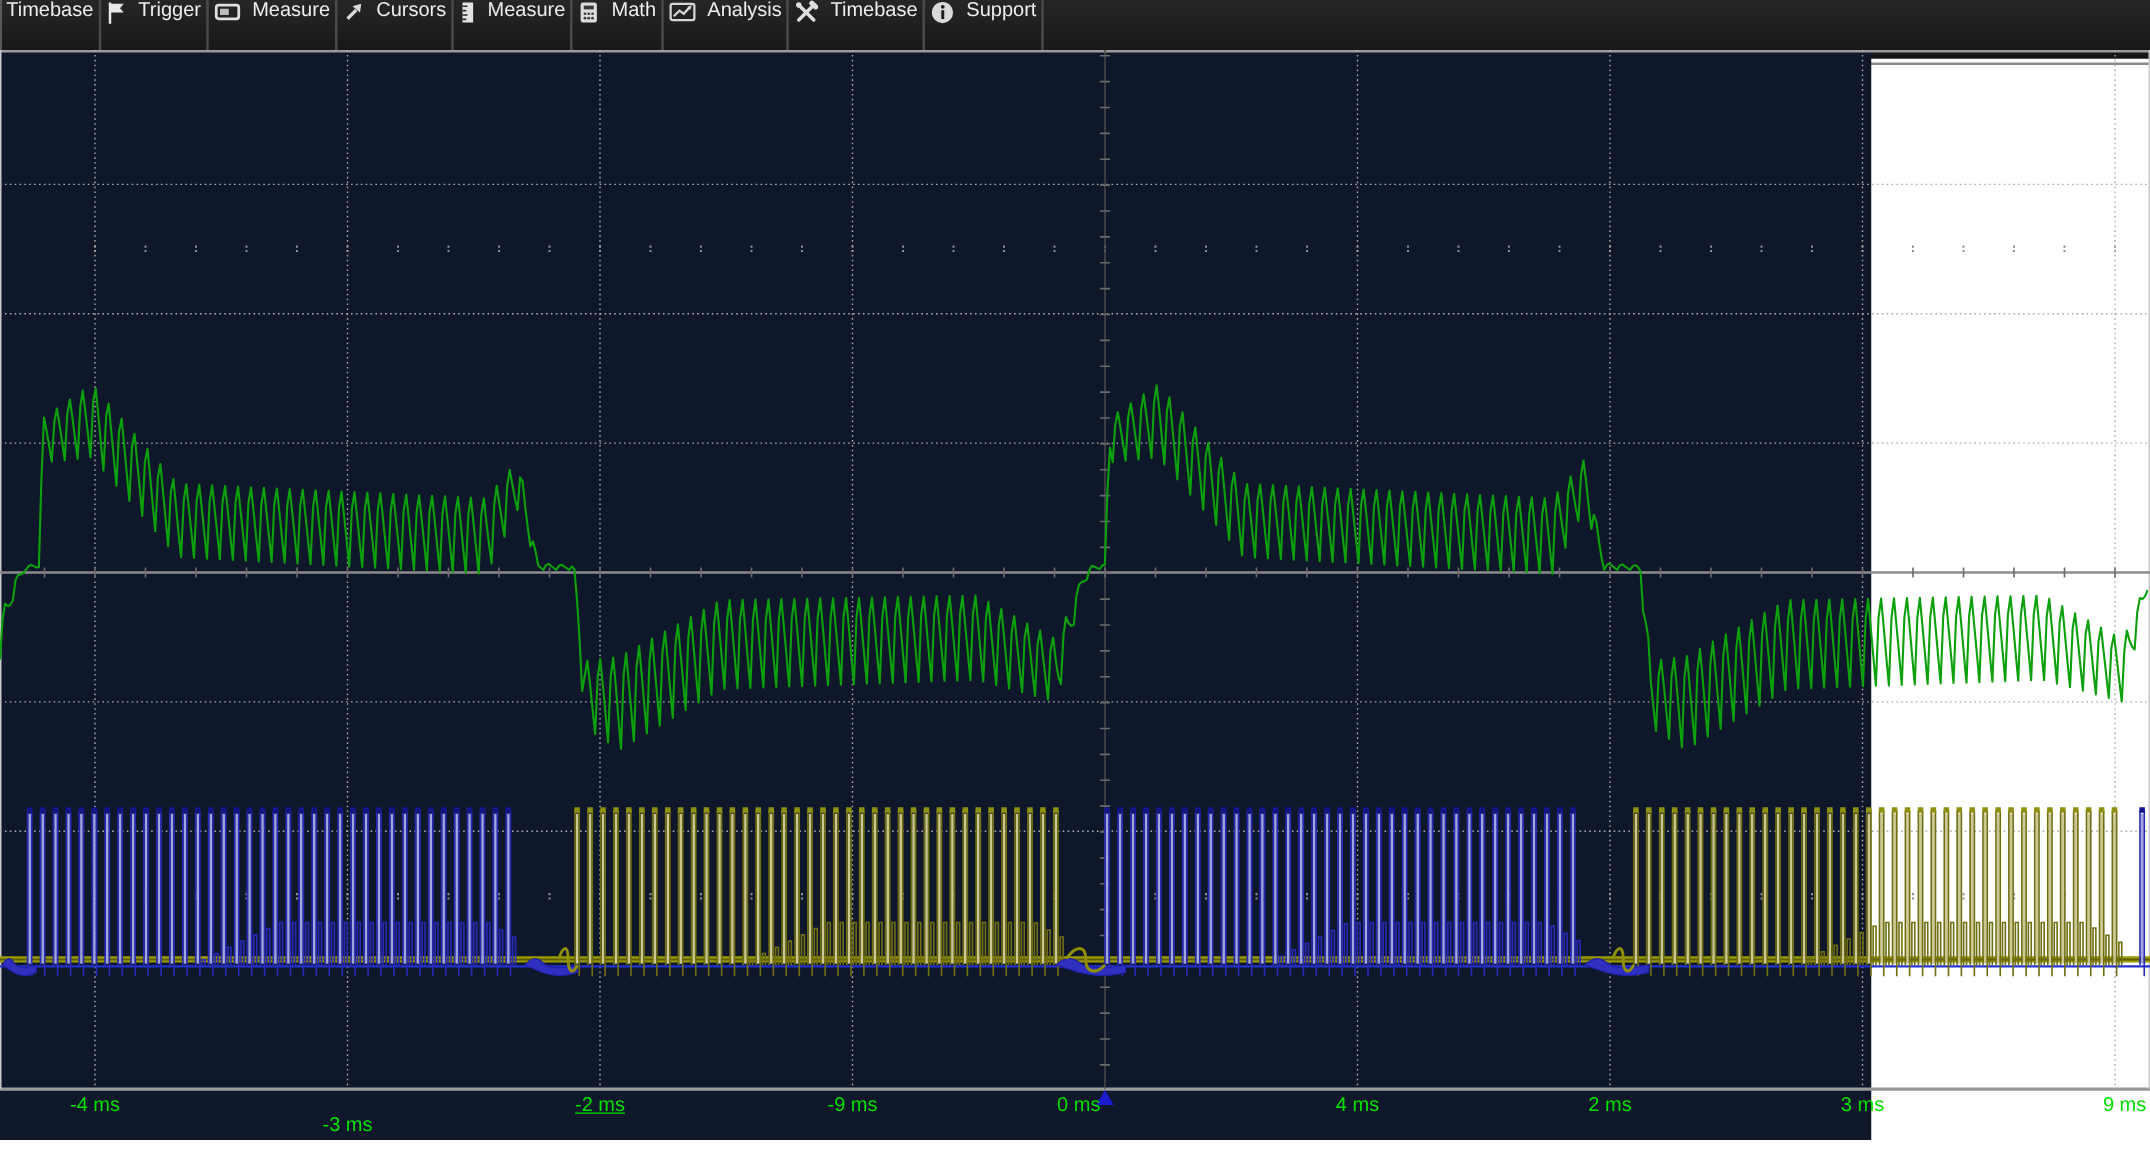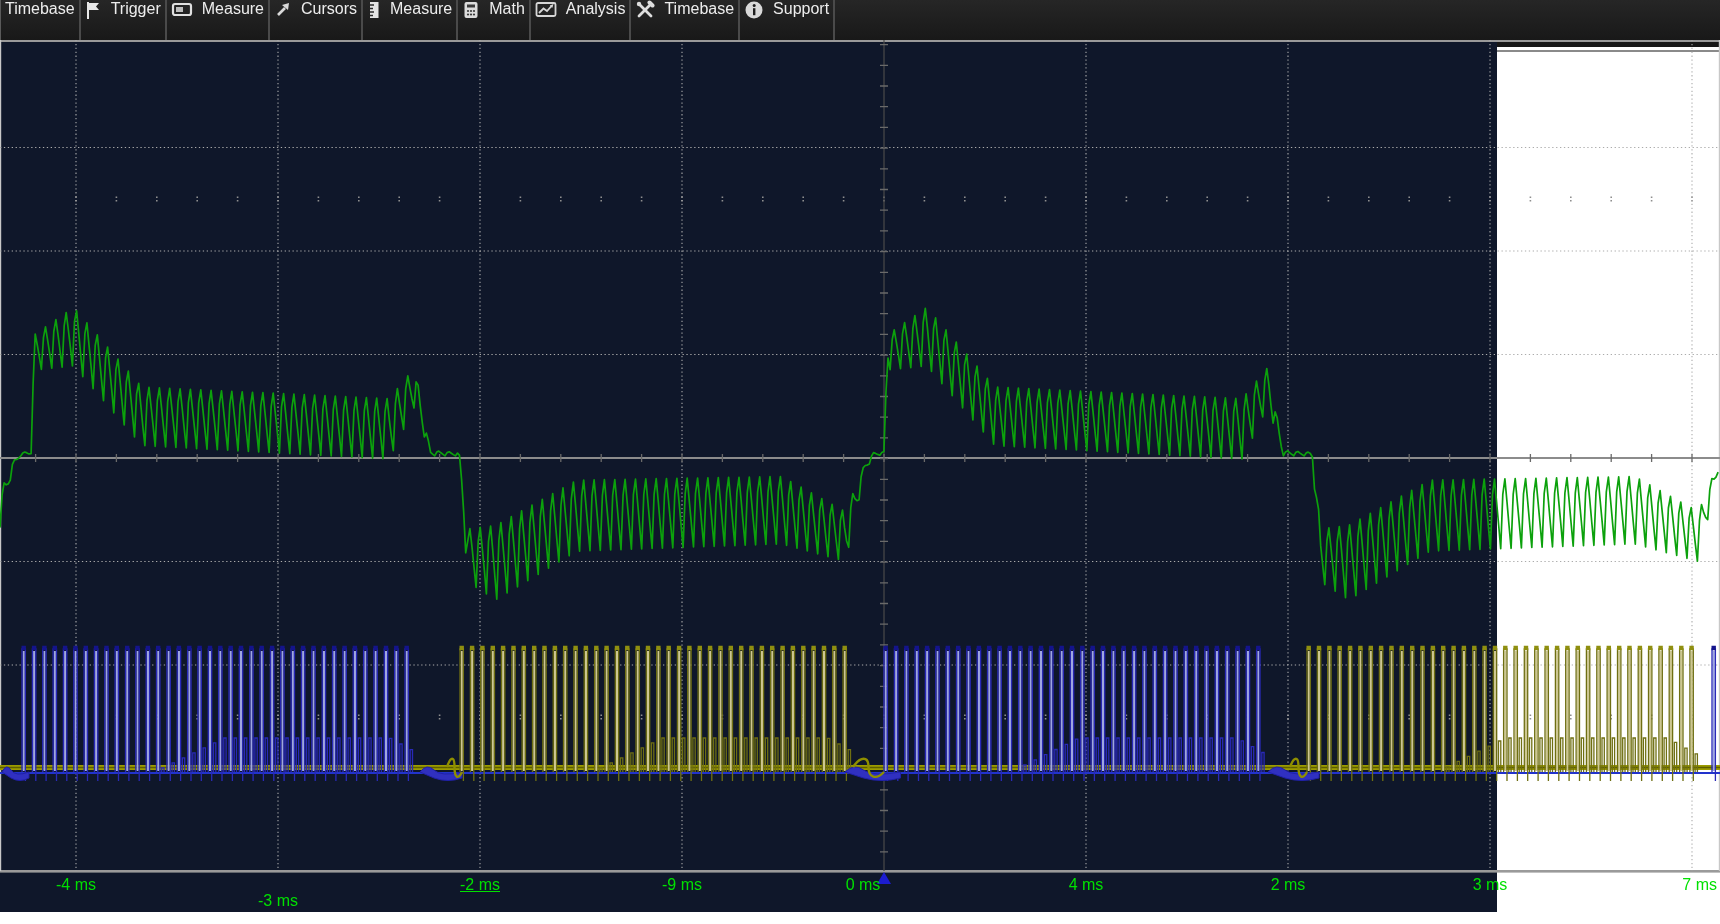--- a/index.html
+++ b/index.html
@@ -153,15 +153,15 @@
     </svg>
   <div id="axisRow">
       <div class="axis-label" style="color: rgb(0, 224, 0); left: 76px; transform: translateX(-50%);">-4 ms</div>
       <div class="axis-label" style="color: rgb(0, 224, 0); left: 278px; transform: translateX(-50%); margin-top: 16px;">-3 ms</div>
       <div class="axis-label" style="color: rgb(0, 224, 0); left: 480px; transform: translateX(-50%); text-decoration: underline;">-2 ms</div>
       <div class="axis-label" style="color: rgb(0, 224, 0); left: 682px; transform: translateX(-50%);">-9 ms</div>
       <div class="axis-label" style="color: rgb(0, 224, 0); left: 863px; transform: translateX(-50%);">0 ms</div>
       <div class="axis-label" style="color: rgb(0, 224, 0); left: 1086px; transform: translateX(-50%);">4 ms</div>
       <div class="axis-label" style="color: rgb(0, 224, 0); left: 1288px; transform: translateX(-50%); text-align: right;">2 ms</div>
       <div class="axis-label" style="color: rgb(0, 224, 0); left: 1490px; transform: translateX(-50%);">3 ms</div>
-      <div class="axis-label" style="color: rgb(0, 224, 0); left: 1717px; transform: translateX(-100%);">7 ms</div>
+      <div class="axis-label" style="color: rgb(0, 224, 0); left: 1717px; transform: translateX(-100%);">9 ms</div>
     </div>
 </div>
 
 </body></html>

